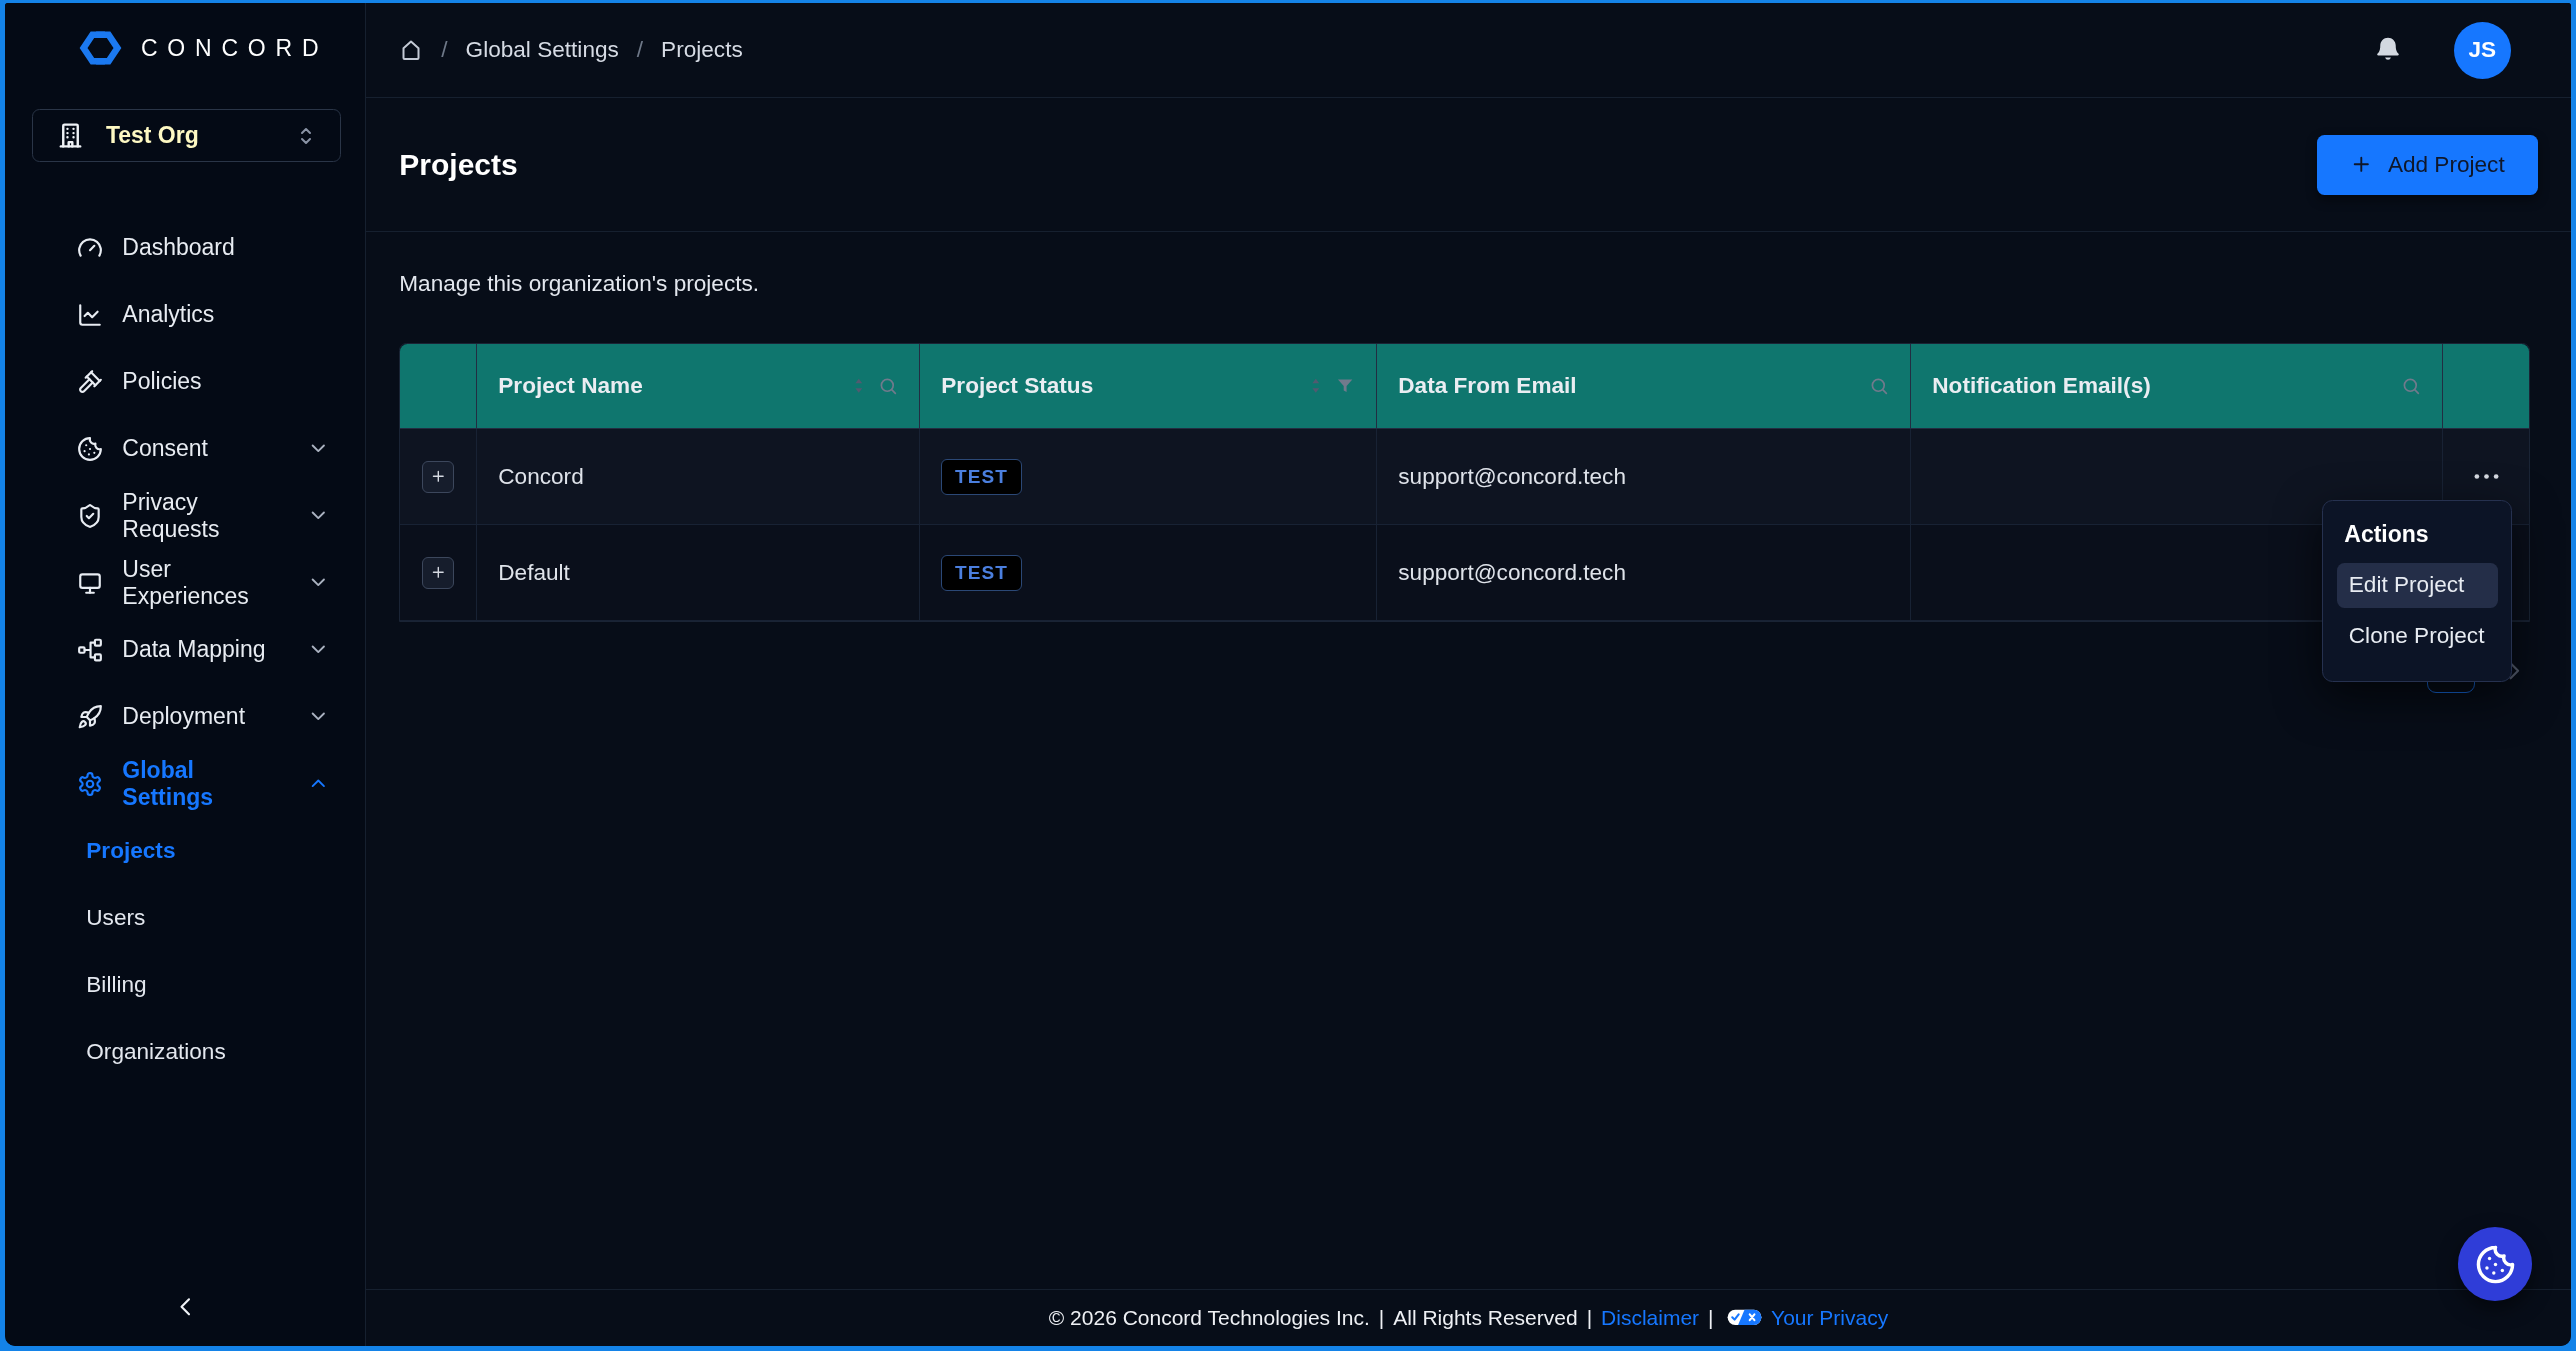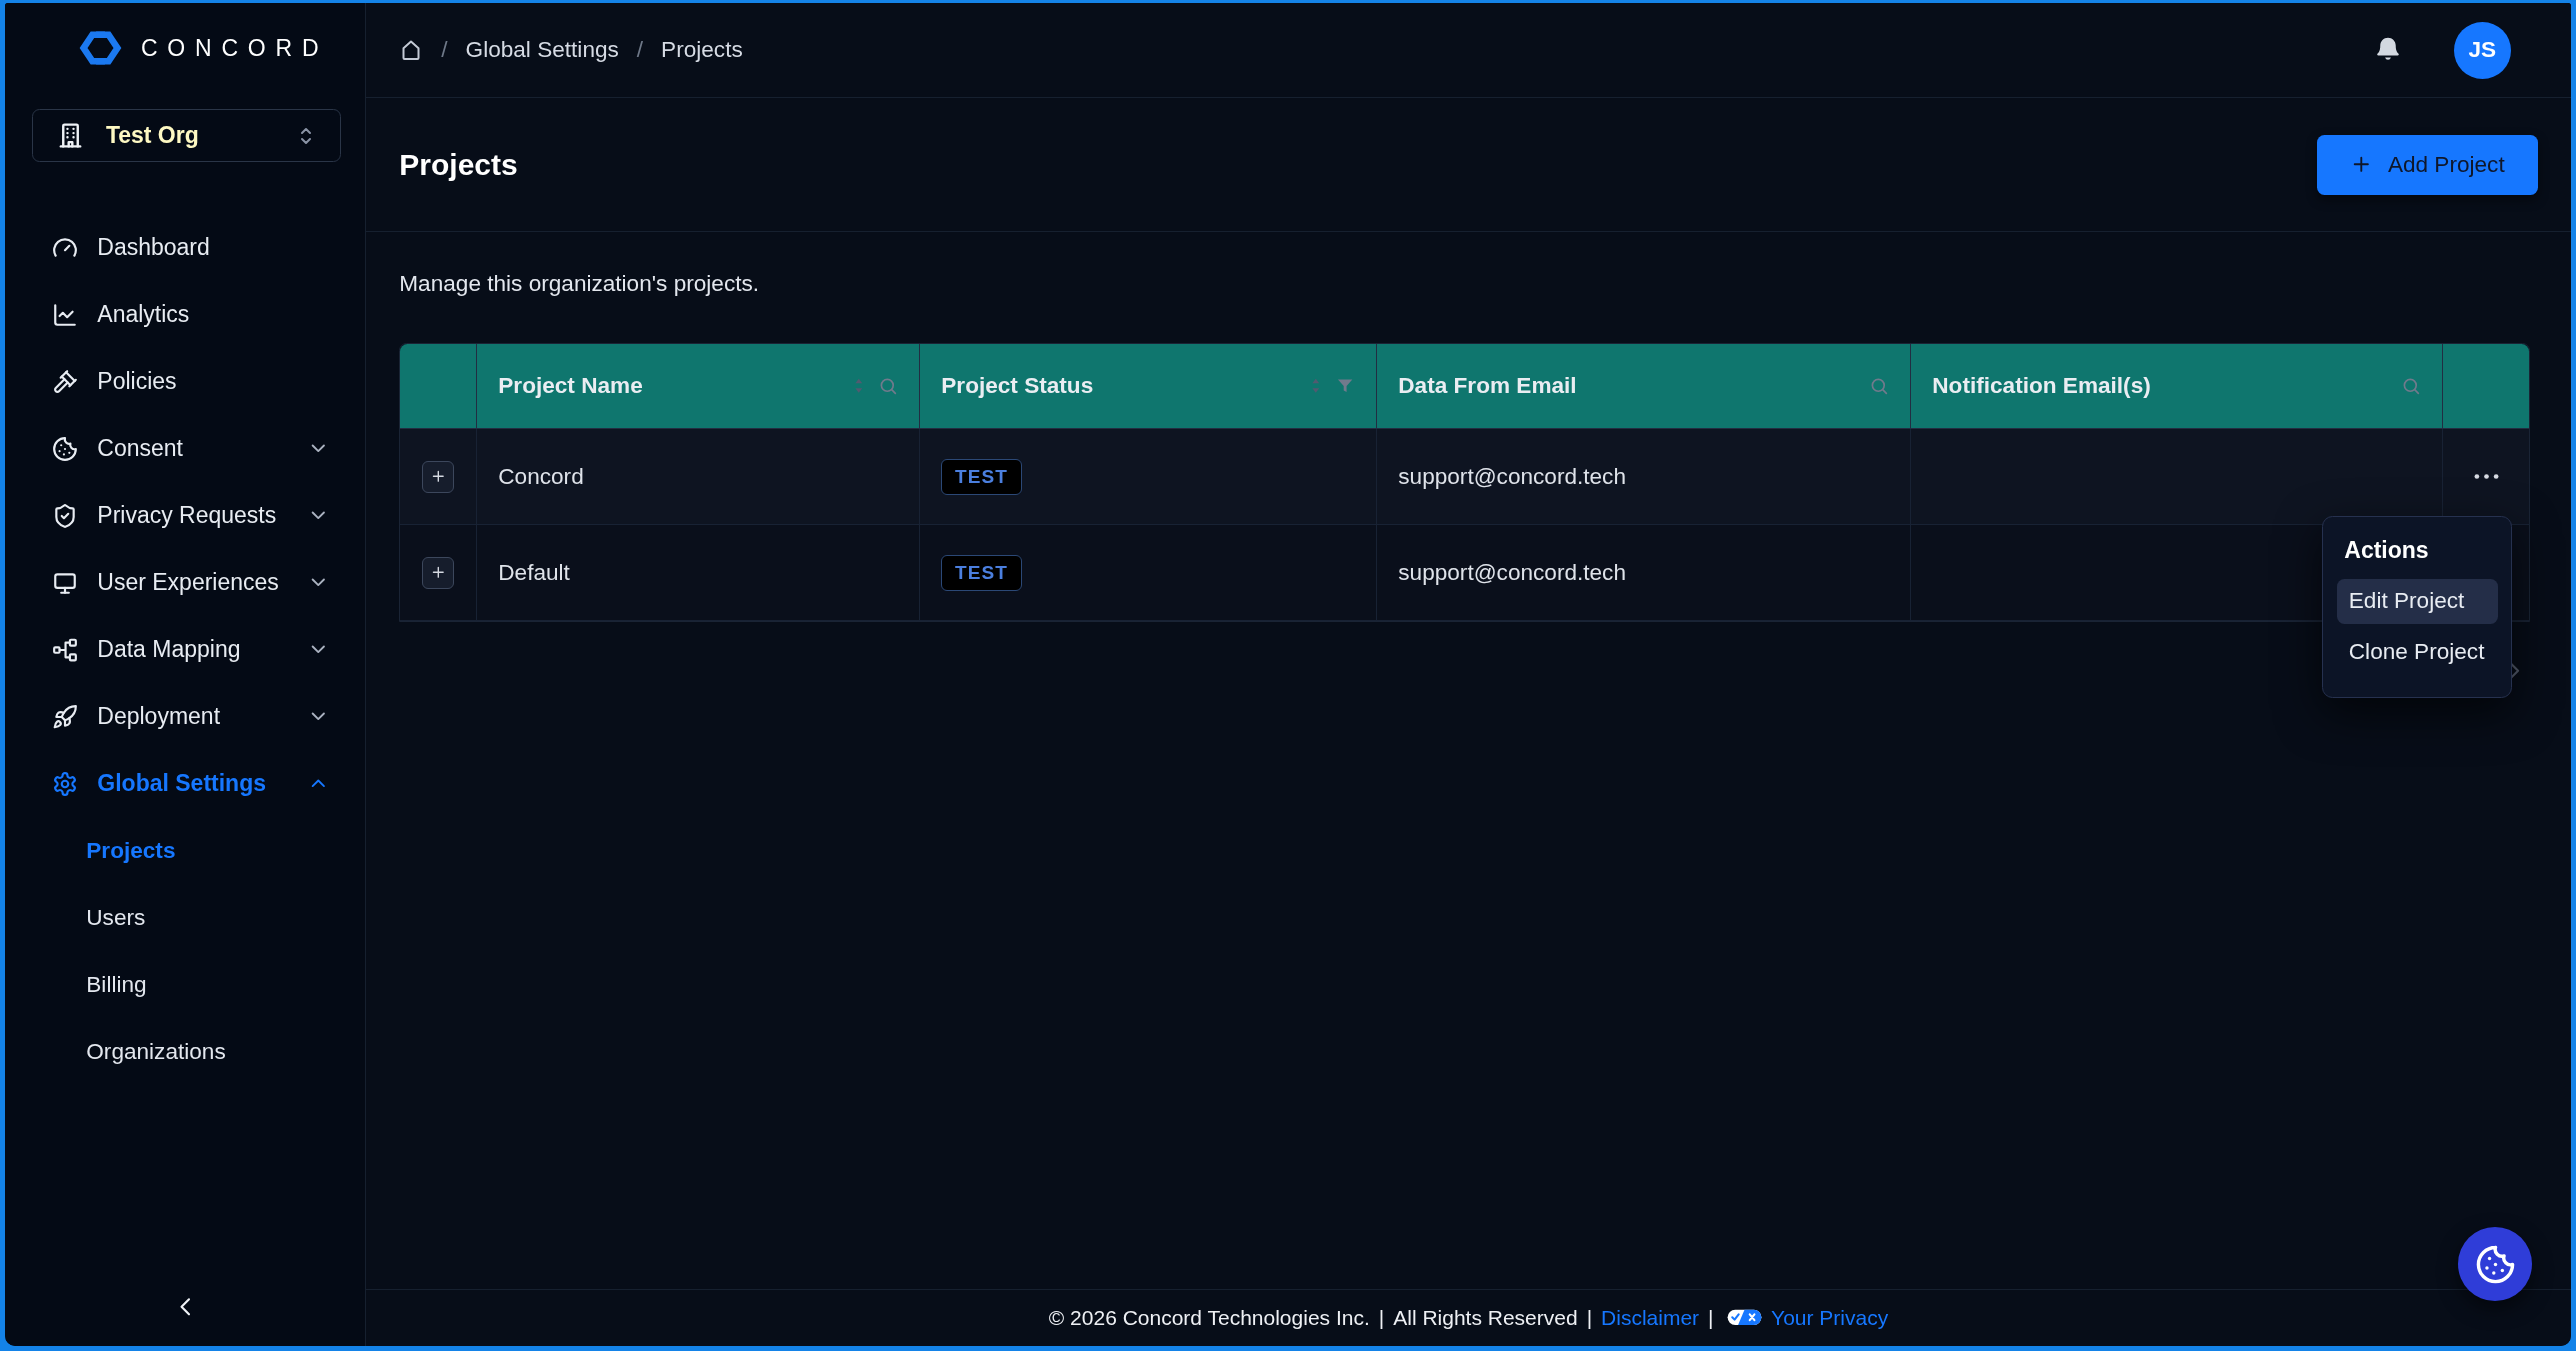--- a/index.html
+++ b/index.html
@@ -21,21 +21,21 @@
   
   .sidebar{width:361px;flex-shrink:0;background:#040a15;border-right:0.8px solid var(--line);position:relative;}
   .logo{display:flex;align-items:center;position:absolute;left:72px;top:25.6px;height:39px;gap:16.6px;}
   .logo-mark{width:47px;height:36px;}
   .logo-text{color:#fff;font-size:23px;font-weight:500;letter-spacing:9.8px;}
   .org-select{position:absolute;left:27px;right:24px;top:106px;height:53px;border:1.1px solid #2a3547;border-radius:7.5px;background:transparent;display:flex;align-items:center;padding:0 22.6px;gap:21px;cursor:pointer;}
   .org-ic{width:29px;height:29px;color:#eef1f5;}
   .org-label{color:#fef9c3;font-size:23px;font-weight:600;}
   .org-chev{width:24px;height:24px;color:#8a93a5;margin-left:auto;}
   .nav{position:absolute;top:211px;left:0;right:0;}
-  .nav-item{height:67px;display:flex;align-items:center;padding-left:47px;padding-right:36px;gap:19px;color:var(--txt);font-size:23px;cursor:pointer;}
+  .nav-item{height:67px;display:flex;align-items:center;padding-left:72px;padding-right:36px;gap:19px;color:var(--txt);font-size:23px;cursor:pointer;}
   .nav-item .nav-ic{width:26px;height:26px;flex-shrink:0;}
   .nav-item .nav-label{flex:1;}
   .nav-item .nav-chev{width:22.6px;height:22.6px;color:#aab2c0;}
   .nav-item.active{color:var(--accent);font-weight:700;}
   .nav-item.active .nav-chev{color:var(--accent);}
   .sub-item{height:67px;display:flex;align-items:center;padding-left:81px;color:#e3e7ee;font-size:22.6px;cursor:pointer;}
   .sub-item.active{color:var(--accent);font-weight:700;}
   .collapse-btn{position:absolute;bottom:16.6px;left:0;right:0;height:45px;display:flex;align-items:center;justify-content:center;background:transparent;border:none;color:#eef1f5;cursor:pointer;}
   .collapse-btn span{width:25.6px;height:25.6px;}
 
@@ -76,21 +76,21 @@
   .expand-btn span{width:16.6px;height:16.6px;}
   .badge{height:36px;padding:0 12.8px;display:flex;align-items:center;border:1.1px solid #2b4876;border-radius:6px;background:#000000;color:var(--badge-text);font-size:19px;font-weight:600;letter-spacing:1.1px;}
   .ellipsis-btn{width:45px;height:33px;background:none;border:none;color:#d6dae2;cursor:pointer;}
 
   
   .pagination{position:absolute;left:2010px;top:417px;display:flex;align-items:center;gap:25.6px;z-index:5;}
   .pg-chev{width:25.6px;height:25.6px;color:#565e6f;background:none;border:none;cursor:pointer;}
   .pg-page{width:48px;height:44px;border:1.5px solid #1668dc;border-radius:9px;background:transparent;color:#3e86f7;font-size:22.6px;font-weight:600;display:flex;align-items:center;justify-content:center;cursor:pointer;}
 
   
-  .ctx-menu{position:absolute;left:1956px;top:284px;width:190px;background:#0c1426;border:0.8px solid #26314f;border-radius:10.5px;box-shadow:0 15px 45px rgba(0,0,0,.65);padding:15px 13.5px 16.6px;z-index:30;}
+  .ctx-menu{position:absolute;left:1956px;top:268px;width:190px;background:#0c1426;border:0.8px solid #26314f;border-radius:10.5px;box-shadow:0 15px 45px rgba(0,0,0,.65);padding:15px 13.5px 16.6px;z-index:30;}
   .ctx-title{color:#fff;font-size:23px;font-weight:700;margin:4.5px 0 15px 7.5px;}
   .ctx-item{height:45px;display:flex;align-items:center;padding:0 12px;border-radius:7.5px;color:#e8ecf2;font-size:22.6px;cursor:pointer;margin-bottom:6px;}
   .ctx-item.hl{background:#242e48;}
 
   
   .page-footer{height:57px;border-top:0.8px solid var(--line);display:flex;align-items:center;justify-content:center;gap:9px;font-size:21px;color:#eef0f4;flex-shrink:0;}
   .page-footer .flink{color:var(--accent);cursor:pointer;}
   .priv-ic{width:35px;height:16.6px;margin-left:4.5px;cursor:pointer;}
 
   .cookie-fab{position:absolute;left:2453px;top:1224px;width:74px;height:74px;border-radius:50%;background:var(--cookie-fab);border:none;color:#fff;display:flex;align-items:center;justify-content:center;cursor:pointer;box-shadow:0 7.5px 19.6px rgba(0,0,0,.5);z-index:40;}

